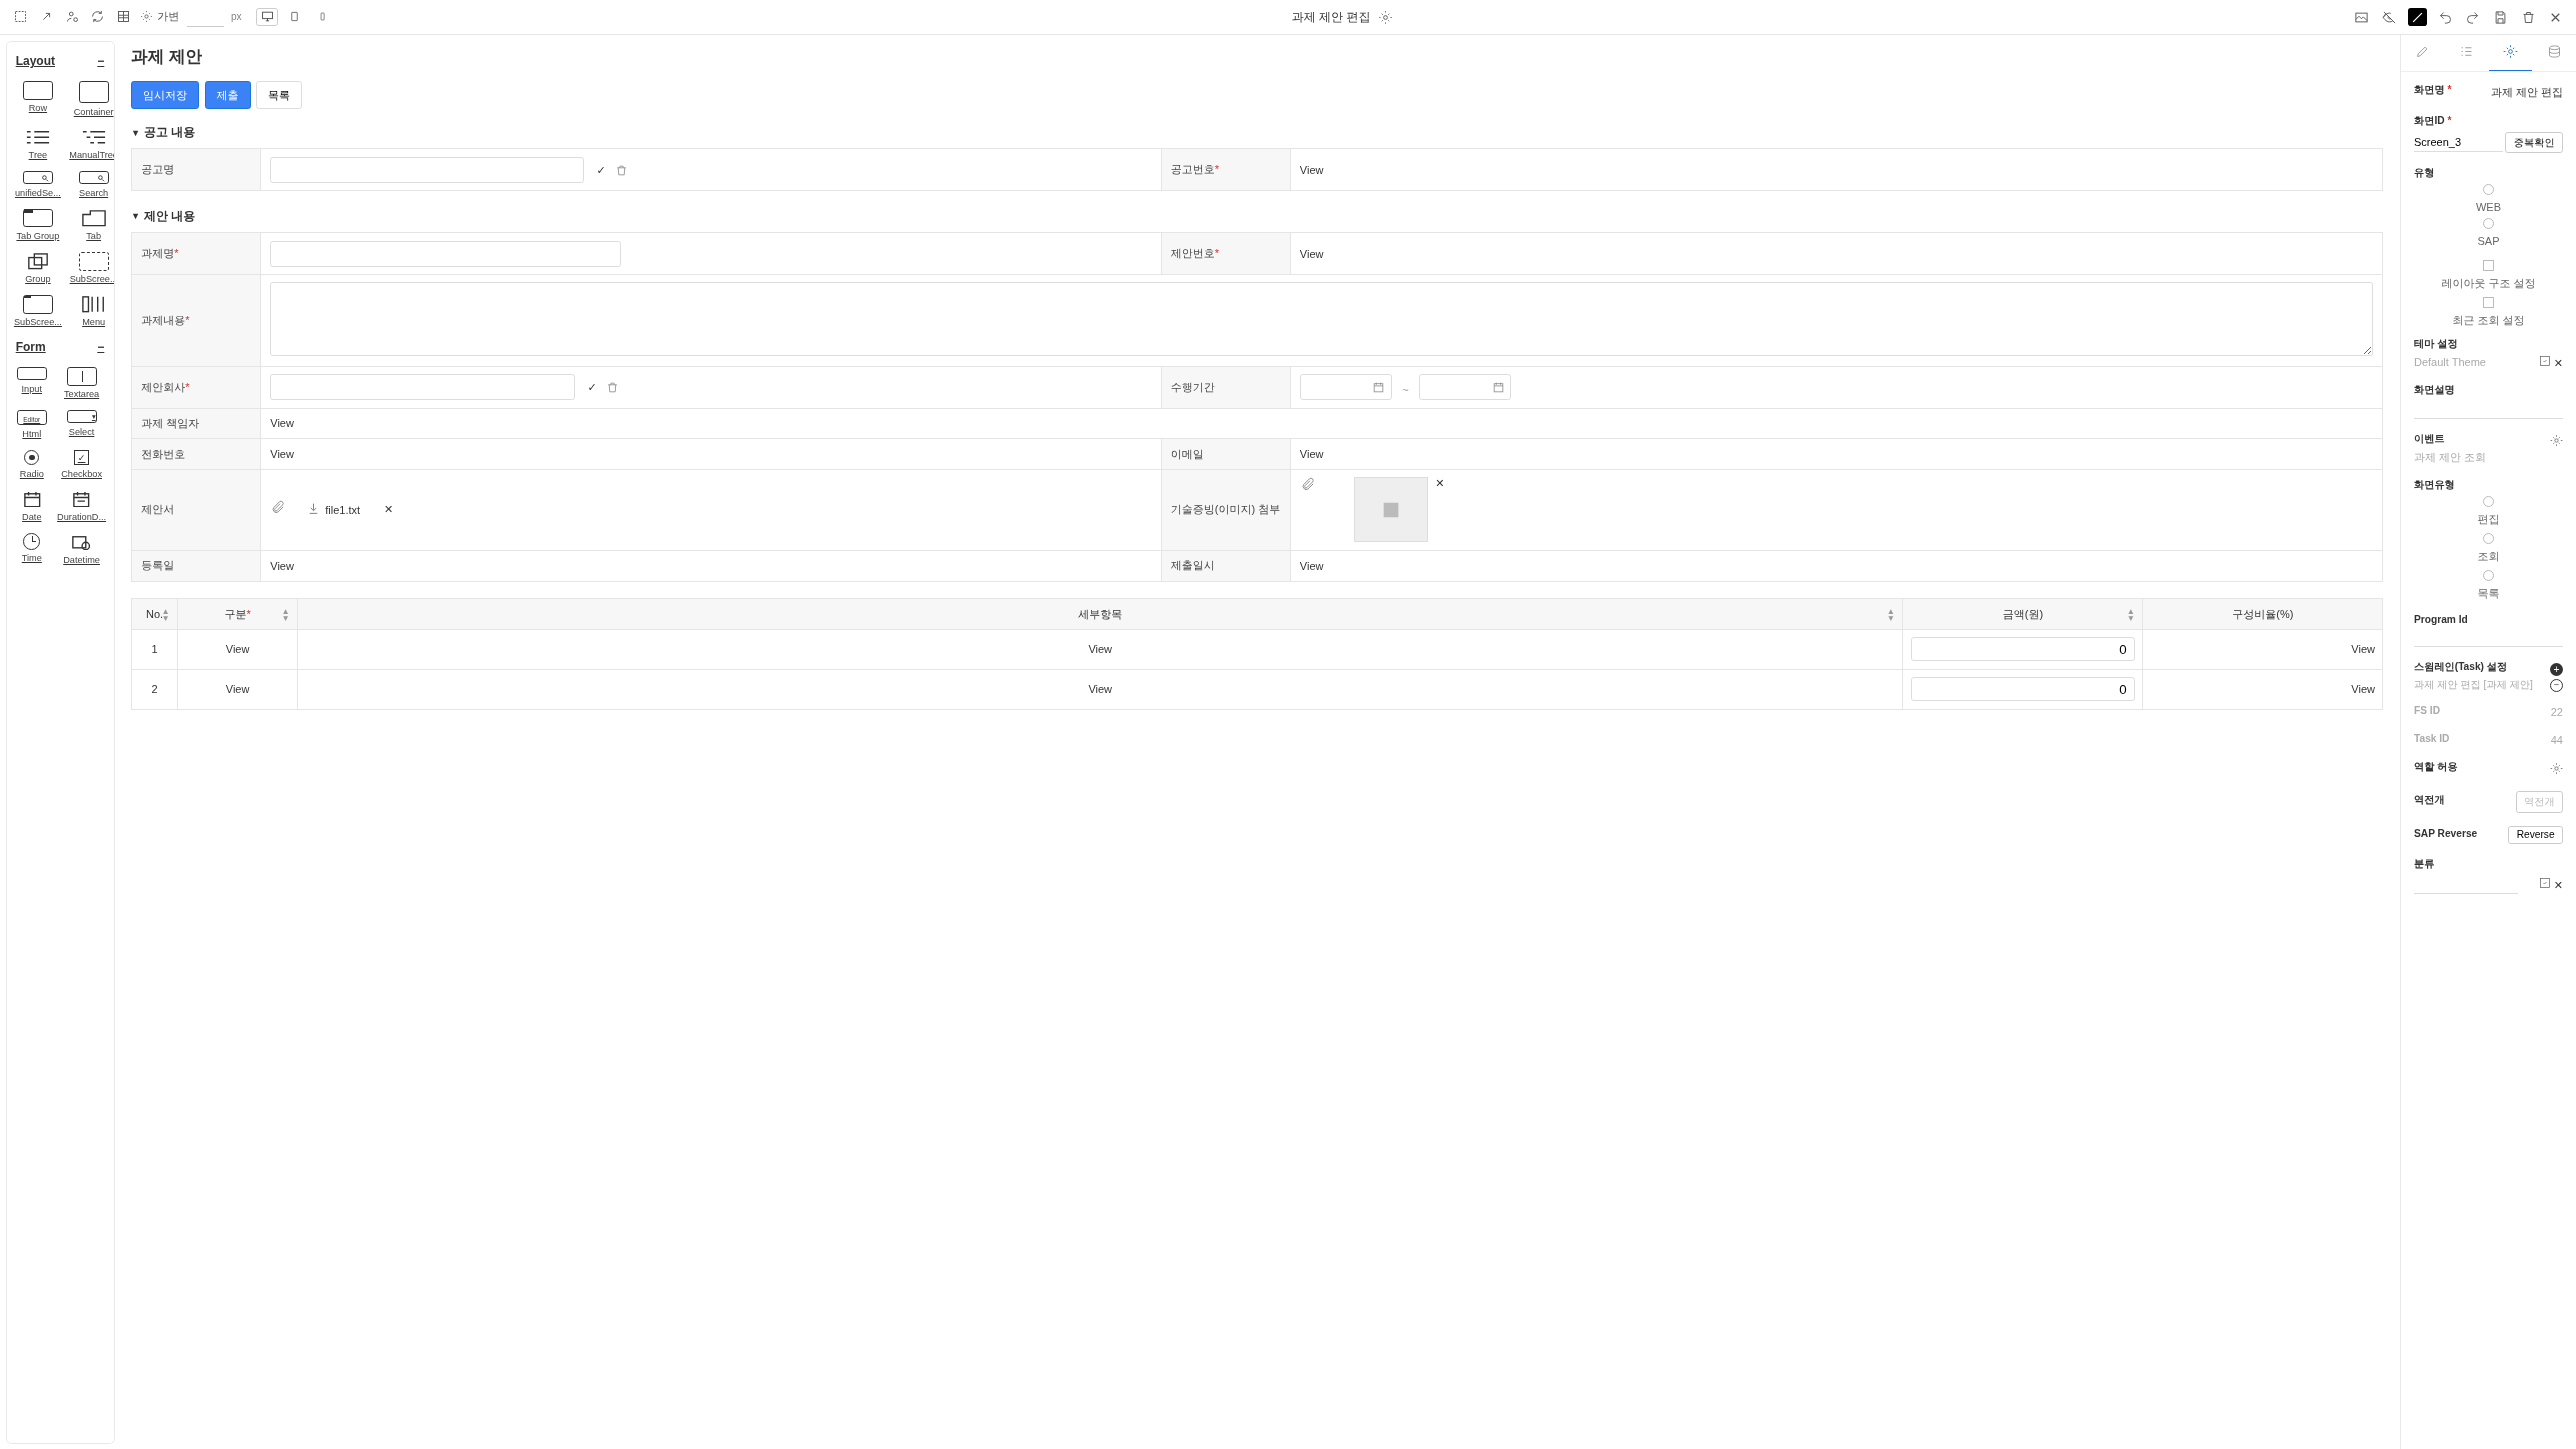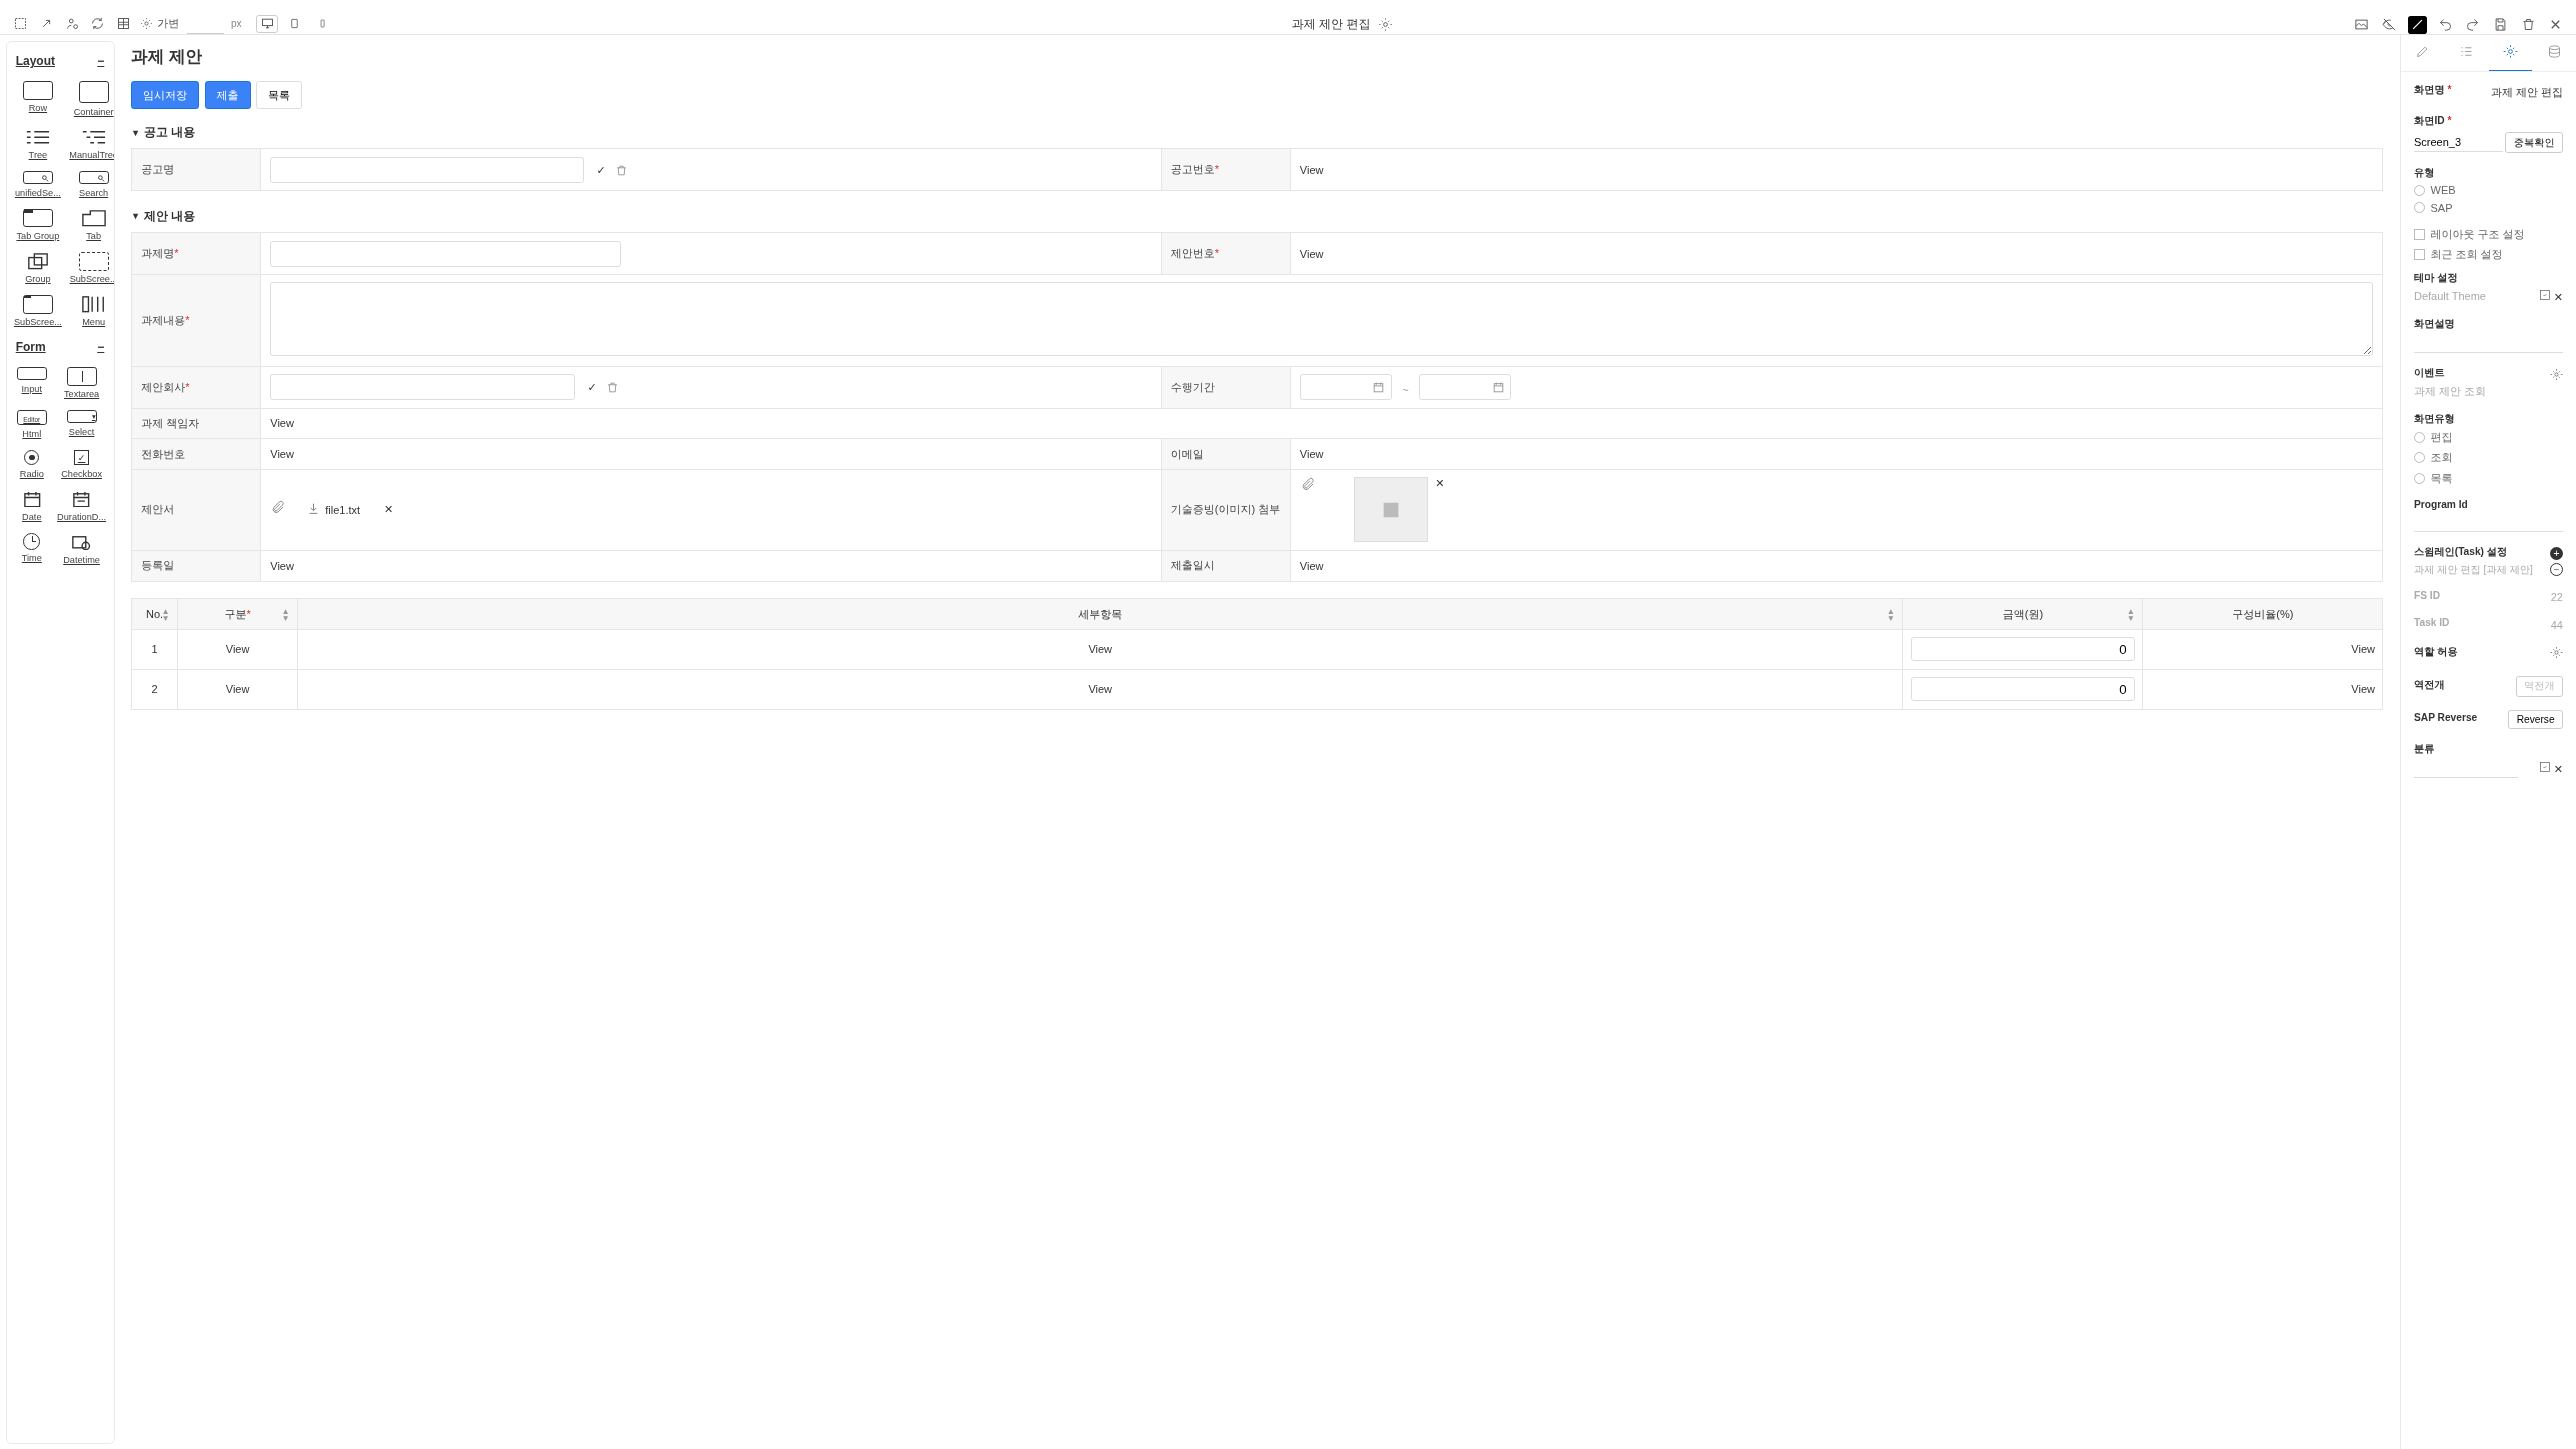--- a/index.html
+++ b/index.html
@@ -1,19 +1,19 @@
 <!DOCTYPE html>
 <html style="font-size:15px"><head>
 <meta charset="utf-8">
 <style>
 * { box-sizing: border-box; margin: 0; padding: 0; }
 body { font-family: -apple-system, "Segoe UI", sans-serif; font-size: 11px; color: #333; background: #fff; }
 
 
-.topbar { display: flex; align-items: flex-end; height: 35px; border-bottom: 0.9px solid #e5e5e5; padding: 0 11px; }
+.topbar { display: flex; align-items: center; height: 35px; border-bottom: 0.9px solid #e5e5e5; padding: 0 11px; }
 .topbar-left { display: flex; align-items: center; gap: 7.4px; }
 .topbar-center { flex: 1; text-align: center; font-size: 12px; font-weight: 500; display: flex; align-items: center; justify-content: center; gap: 5.5px; }
 .topbar-right { display: flex; align-items: center; gap: 9.2px; }
 .icon-btn { width: 18.5px; height: 18.5px; display: inline-flex; align-items: center; justify-content: center; cursor: pointer; color: #555; }
 .icon-btn svg { width: 15px; height: 15px; }
 .device-group { display: flex; gap: 5.5px; margin-left: 7.4px; }
 .device-btn { width: 22px; height: 18.5px; border: 0.9px solid transparent; border-radius: 2.8px; display: flex; align-items: center; justify-content: center; cursor: pointer; }
 .device-btn.active { border-color: #ccc; }
 .px-input { width: 37px; height: 20.3px; border: none; border-bottom: 0.9px solid #ccc; text-align: center; font-size: 10.2px; }
 .resp-label { font-size: 11px; color: #555; display: flex; align-items: center; gap: 3.7px; }
@@ -69,21 +69,21 @@
 .right-panel { width: 176px; border-left: 0.9px solid #e8e8e8; overflow-y: auto; padding: 0; }
 .right-tabs { display: flex; border-bottom: 0.9px solid #eee; }
 .right-tab { flex: 1; padding: 9.2px 0; text-align: center; cursor: pointer; color: #999; }
 .right-tab.active { color: #1976d2; border-bottom: 1.8px solid #1976d2; }
 .right-body { padding: 11px 13px; }
 .prop-row { margin-bottom: 13px; }
 .prop-label { font-size: 10.2px; font-weight: 600; color: #333; display: block; margin-bottom: 3.7px; }
 .prop-value { font-size: 11px; color: #333; }
 .prop-input { width: 100%; border: none; border-bottom: 0.9px solid #ddd; padding: 2.8px 0; font-size: 11px; }
 .small-btn { padding: 2.8px 7.4px; border: 0.9px solid #ccc; border-radius: 2.8px; background: #fff; font-size: 10.2px; cursor: pointer; }
-.radio-row, .check-row { display: flex; align-items: center; gap: 5.5px; font-size: 11px; color: #666; margin-bottom: 5.5px; }
+.radio-row, .check-row { display: flex; align-items: center; gap: 5.5px; font-size: 11px; color: #666; margin-bottom: 5.5px; flex-direction: column; }
 .radio-dot { width: 11px; height: 11px; border: 1.4px solid #bbb; border-radius: 50%; }
 .check-box { width: 11px; height: 11px; border: 1.4px solid #bbb; }
 .flex-between { display: flex; justify-content: space-between; align-items: center; }
 .muted { color: #aaa; }
 .mini-icon { width: 13px; height: 13px; }
 </style>
 </head>
 <body>
 
 <div class="topbar">

